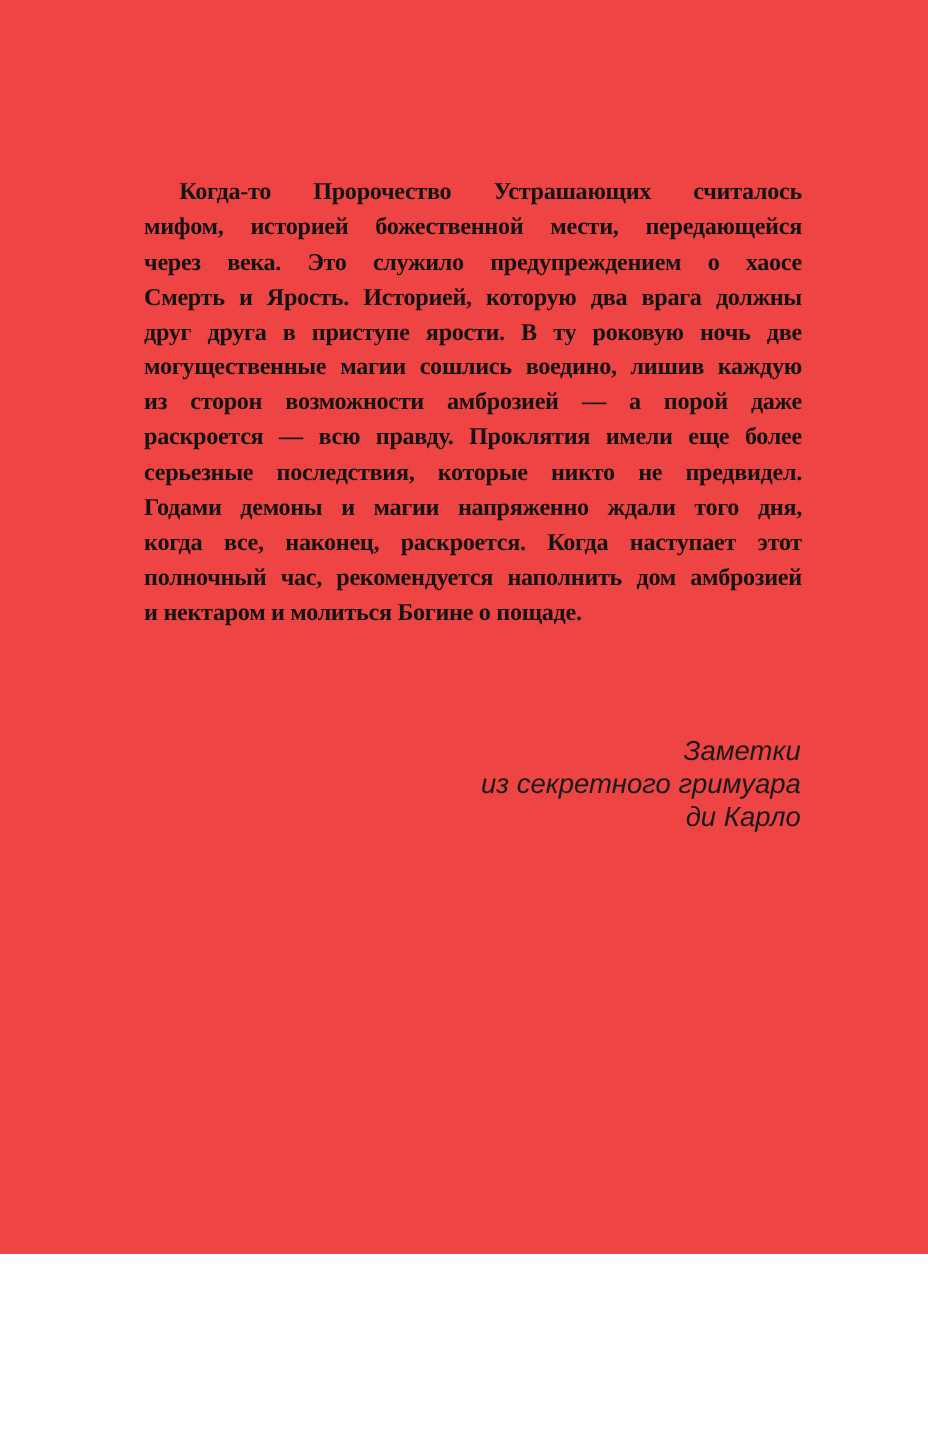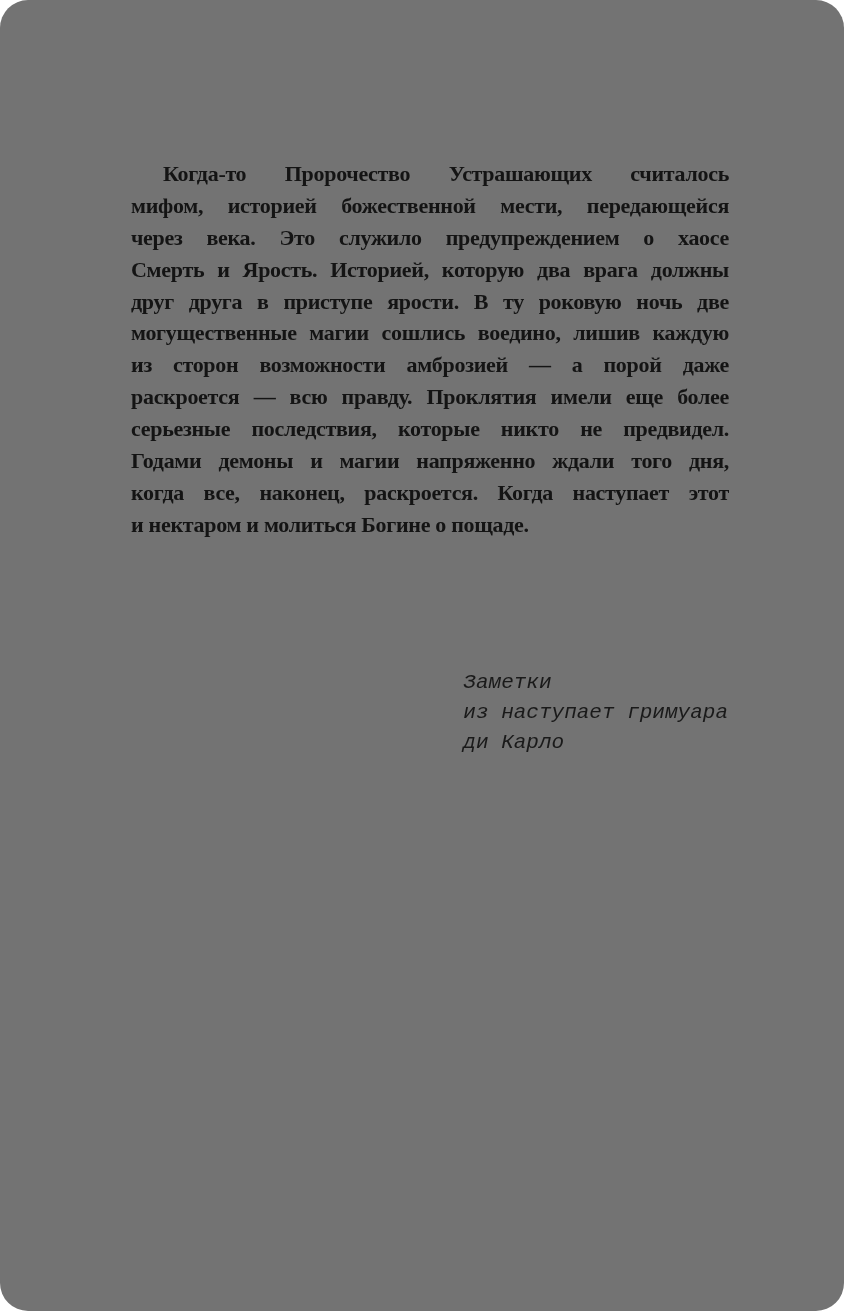--- a/index.html
+++ b/index.html
@@ -3,24 +3,23 @@
 <meta charset="utf-8">
 <style>
   html, body {
     margin: 0;
     padding: 0;
     background: #ffffff;
   }
   .page {
     position: relative;
     width: 844px;
-    height: 1311px;
-    background: #737373;
+    height: 1140px;
+    background: #ef4444;
     overflow: hidden;
-    border-radius: 28px;
   }
   
   .text-block {
     position: absolute;
     left: 131px;
     top: 158px;
     width: 598px;
     color: #141414;
   }
   .line {
@@ -42,47 +41,48 @@
     text-align-last: left;
     white-space: normal;
   }
   
   .line { white-space: normal; }
 
   .signature {
     position: absolute;
     right: 116px;
     top: 668px;
-    text-align: left;
+    text-align: right;
     color: #1a1a1a;
-    font-family: Liberation Mono, monospace;
+    font-family: Liberation Sans, sans-serif;
     font-style: italic;
-    font-size: 21px;
+    font-size: 25px;
     line-height: 30px;
   }
 </style>
 </head>
 <body>
 
 <div class="page">
 
   <div class="text-block">
     <div class="line first">Когда-то Пророчество Устрашающих считалось</div>
     <div class="line">мифом, историей божественной мести, передающейся</div>
     <div class="line">через века. Это служило предупреждением о хаосе</div>
     <div class="line">Смерть и Ярость. Историей, которую два врага должны</div>
     <div class="line">друг друга в приступе ярости. В ту роковую ночь две</div>
     <div class="line">могущественные магии сошлись воедино, лишив каждую</div>
     <div class="line">из сторон возможности амброзией — а порой даже</div>
     <div class="line">раскроется — всю правду. Проклятия имели еще более</div>
     <div class="line">серьезные последствия, которые никто не предвидел.</div>
     <div class="line">Годами демоны и магии напряженно ждали того дня,</div>
     <div class="line">когда все, наконец, раскроется. Когда наступает этот</div>
+    <div class="line">полночный час, рекомендуется наполнить дом амброзией</div>
     <div class="line last">и нектаром и молиться Богине о пощаде.</div>
   </div>
 
   <div class="signature">
     <div>Заметки</div>
-    <div>из наступает гримуара</div>
+    <div>из секретного гримуара</div>
     <div>ди Карло</div>
   </div>
 
 </div>
 
 </body></html>

